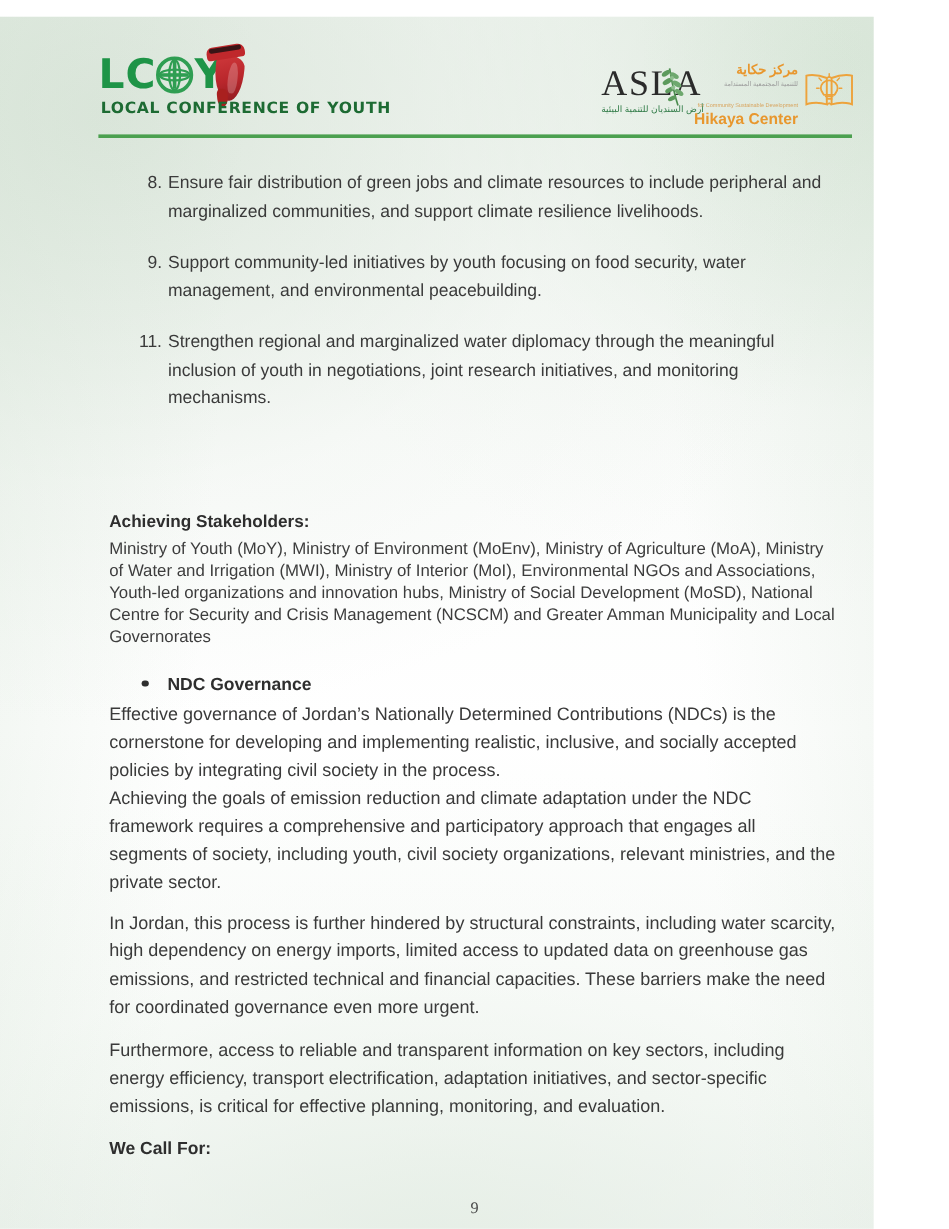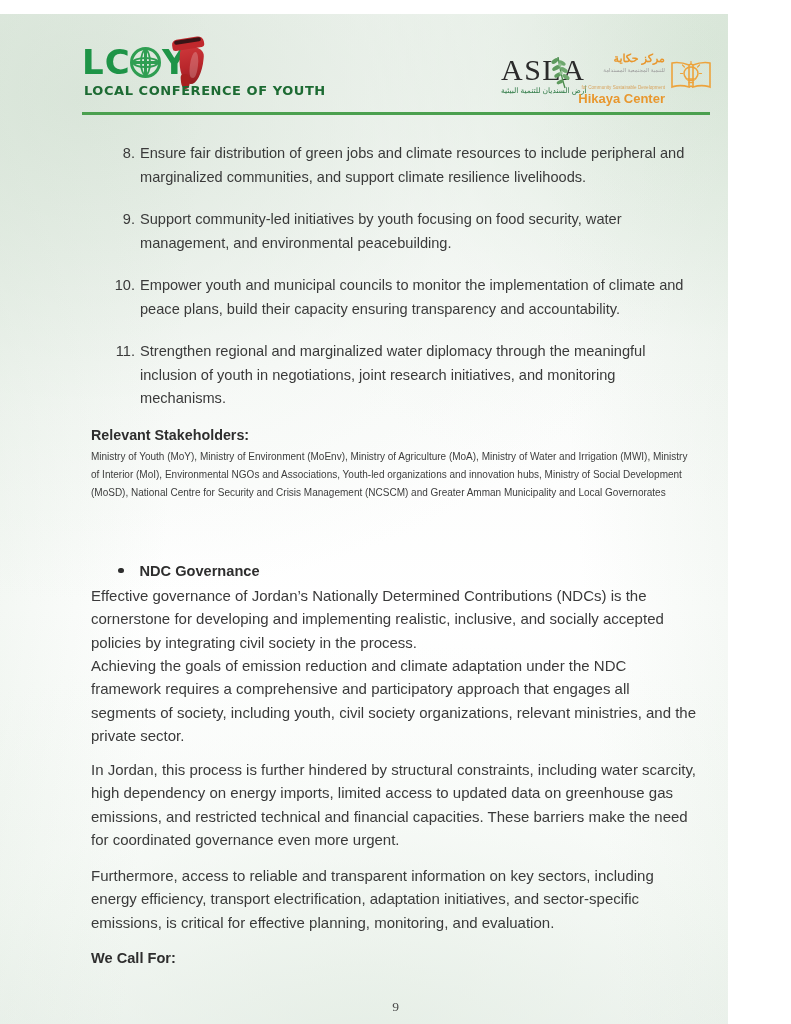--- a/index.html
+++ b/index.html
@@ -281,21 +281,21 @@
     top: 413px;
     font-size: 14.3px;
     font-weight: bold;
     color: #2e2e2e;
   }
   .stake-body {
     position: absolute;
     left: 91px;
     top: 434px;
     width: 607px;
-    font-size: 10px;
+    font-size: 14px;
     line-height: 18.2px;
     color: #3d3d3d;
     text-align: left;
   }
 
   .bullet-head {
     position: absolute;
     left: 118px;
     top: 549px;
     font-size: 14.6px;
@@ -422,30 +422,26 @@
     <div class="num-list">
       <div class="num-item">
         <span class="num">8.</span>
         <div class="num-body">Ensure fair distribution of green jobs and climate resources to include peripheral and marginalized communities, and support climate resilience livelihoods.</div>
       </div>
       <div class="num-item">
         <span class="num">9.</span>
         <div class="num-body">Support community-led initiatives by youth focusing on food security, water management, and environmental peacebuilding.</div>
       </div>
       <div class="num-item">
-        <span class="num">10.</span>
-        <div class="num-body">Empower youth and municipal councils to monitor the implementation of climate and peace plans, build their capacity ensuring transparency and accountability.</div>
-      </div>
-      <div class="num-item">
         <span class="num">11.</span>
         <div class="num-body">Strengthen regional and marginalized water diplomacy through the meaningful inclusion of youth in negotiations, joint research initiatives, and monitoring mechanisms.</div>
       </div>
     </div>
 
-    <div class="stake-head">Relevant Stakeholders:</div>
+    <div class="stake-head">Achieving Stakeholders:</div>
     <div class="stake-body">Ministry of Youth (MoY), Ministry of Environment (MoEnv), Ministry of Agriculture (MoA), Ministry of Water and Irrigation (MWI), Ministry of Interior (MoI), Environmental NGOs and Associations, Youth-led organizations and innovation hubs, Ministry of Social Development (MoSD),  National Centre for Security and Crisis Management (NCSCM) and Greater Amman Municipality and Local Governorates</div>
 
     <div class="bullet-head">
       <span class="dot"></span><span>NDC Governance</span>
     </div>
 
     <div class="para p1">Effective governance of Jordan’s Nationally Determined Contributions (NDCs) is the cornerstone for developing and implementing realistic, inclusive, and socially accepted policies by integrating civil society in the process.</div>
     <div class="para p2">Achieving the goals of emission reduction and climate adaptation under the NDC framework requires a comprehensive and participatory approach that engages all segments of society, including youth, civil society organizations, relevant ministries, and the private sector.</div>
     <div class="para p3">In Jordan, this process is further hindered by structural constraints, including water scarcity, high dependency on energy imports, limited access to updated data on greenhouse gas emissions, and restricted technical and financial capacities. These barriers make the need for coordinated governance even more urgent.</div>
     <div class="para p4">Furthermore, access to reliable and transparent information on key sectors, including energy efficiency, transport electrification, adaptation initiatives, and sector-specific emissions, is critical for effective planning, monitoring, and evaluation.</div>

